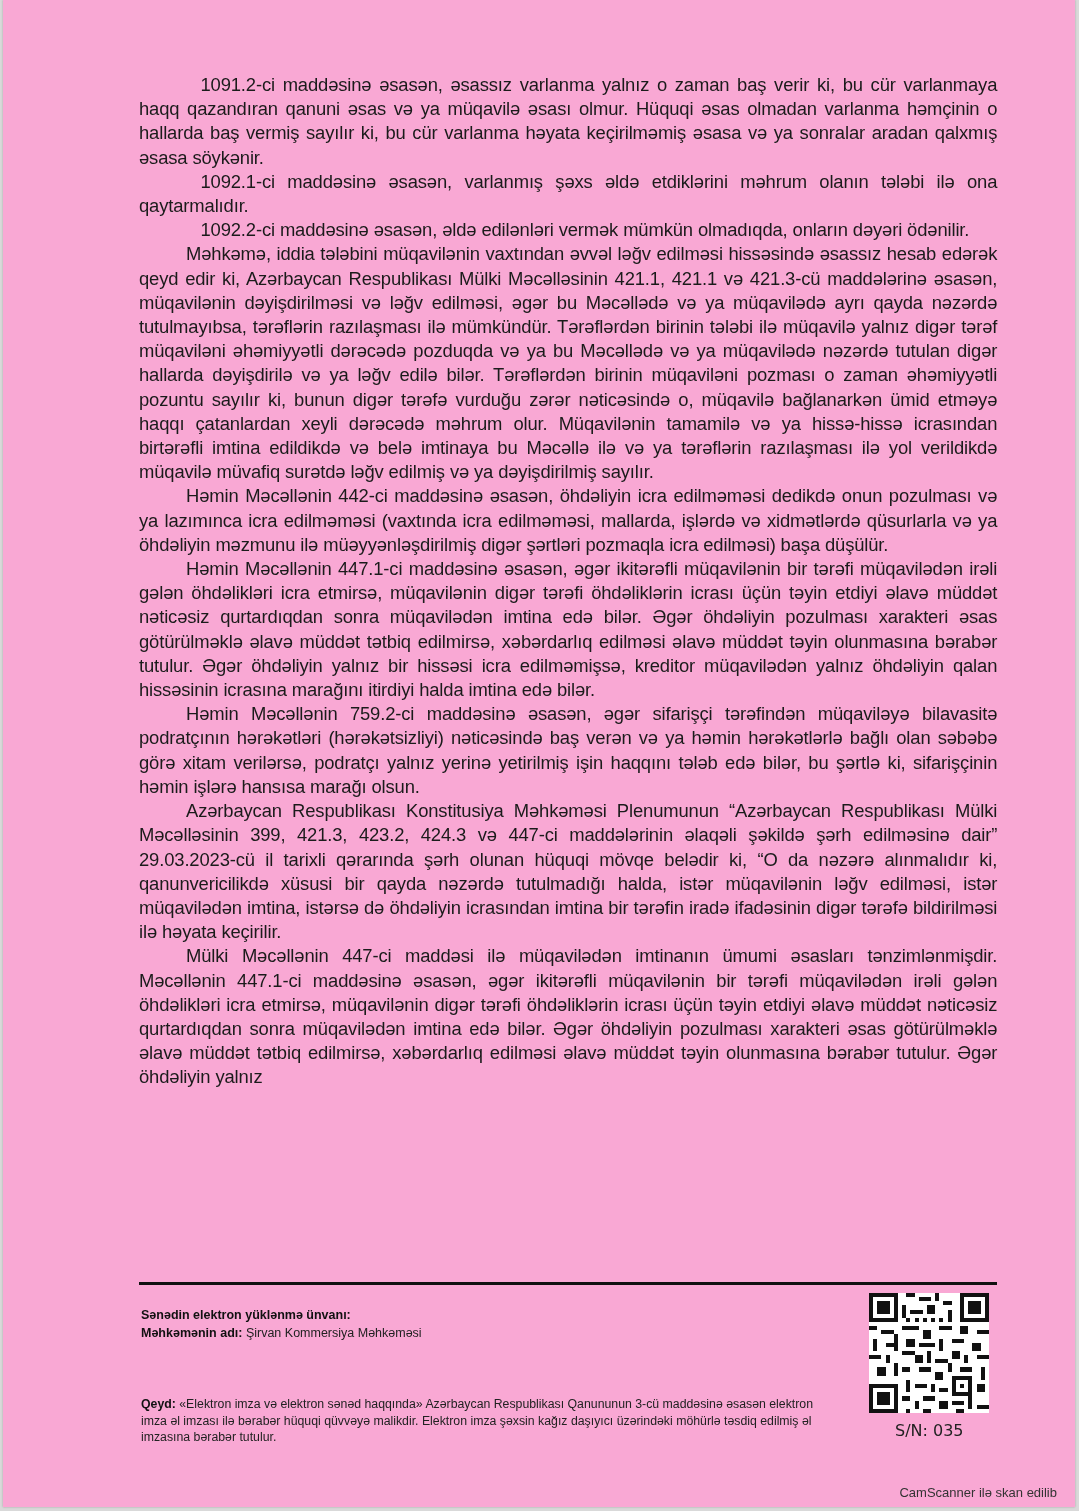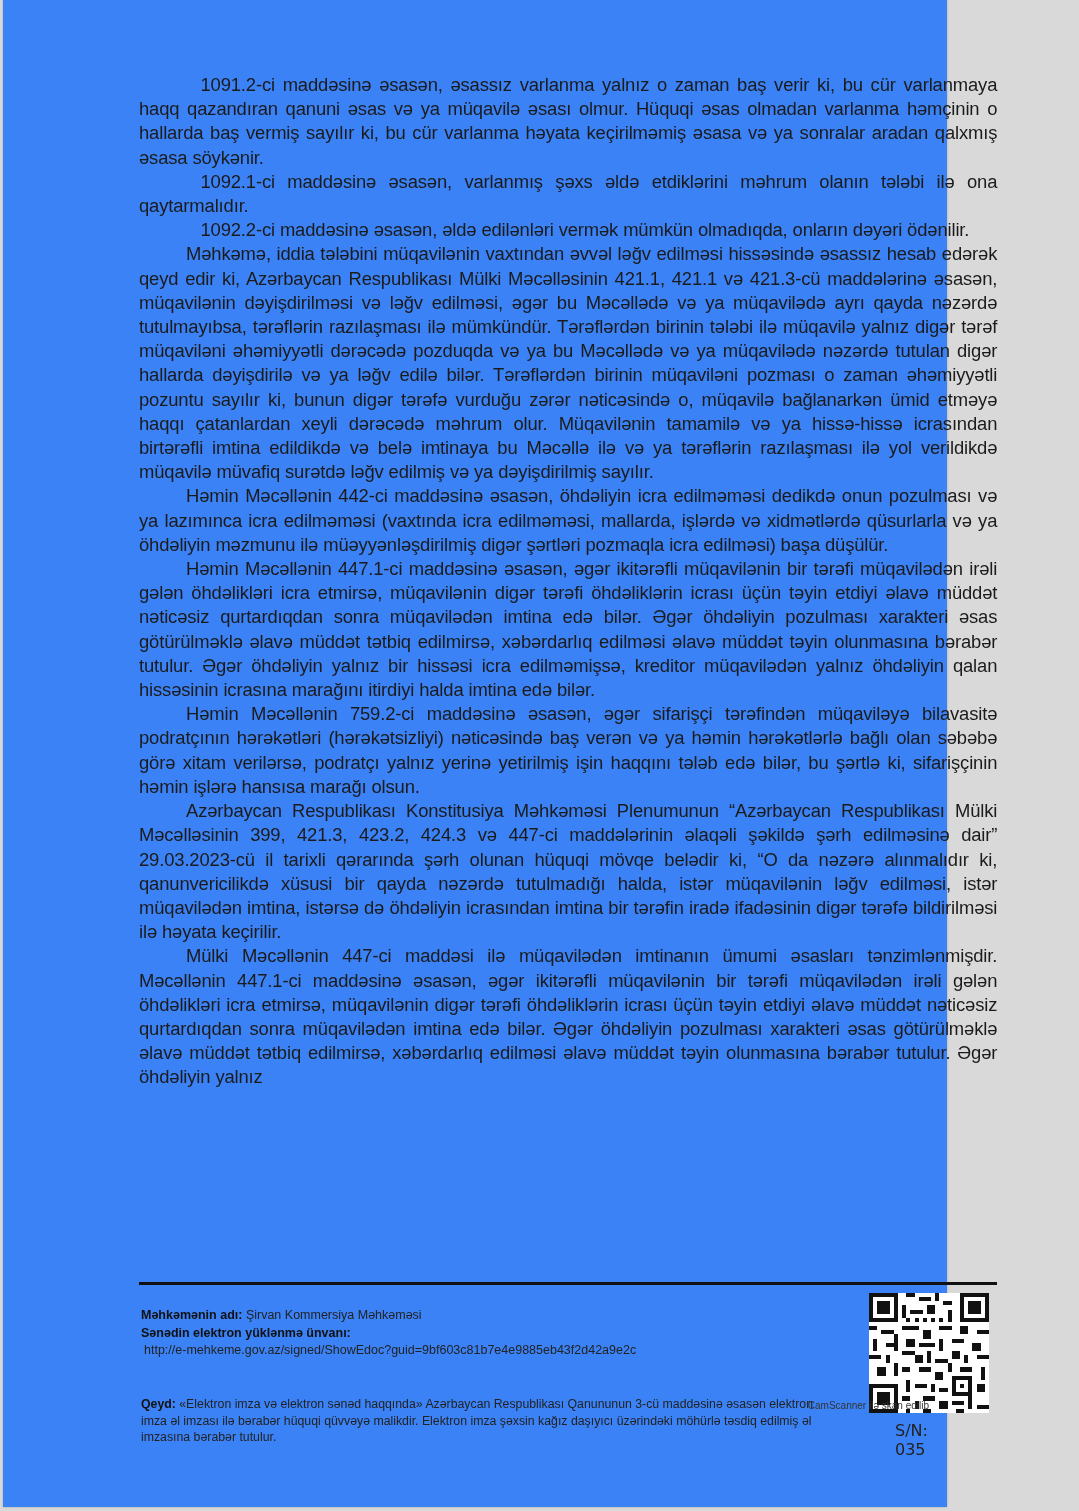--- a/index.html
+++ b/index.html
@@ -3,22 +3,22 @@
   <meta charset="utf-8">
   <style>
     html, body { margin: 0; padding: 0; }
     body {
       width: 1079px; height: 1511px; overflow: hidden;
       background: #d9d9d9;
       font-family: "Liberation Sans", sans-serif;
       position: relative;
     }
     .page {
-      position: absolute; left: 3px; top: 0; width: 944px; height: 1507px;
-      background: #3b82f6;
+      position: absolute; left: 3px; top: 0; width: 1072px; height: 1507px;
+      background: #f9a8d4;
       box-shadow: 0 0 2px rgba(0,0,0,0.25);
     }
     .body-text {
       position: absolute; left: 136px; top: 73px; width: 858px;
       color: #1b1b1b;
       font-family: "Liberation Sans", sans-serif;
       font-size: 19.2px;
       line-height: 24.2px;
       letter-spacing: -0.15px;
     }
@@ -44,22 +44,22 @@
     }
     .note .q { font-weight: bold; color: #111; }
     .qr {
       position: absolute; left: 866px; top: 1293px; width: 120px; height: 120px;
     }
     .sn {
       position: absolute; left: 892px; top: 1421px;
       font-family: "DejaVu Sans", sans-serif; font-size: 16px; color: #222;
     }
     .cs {
-      position: absolute; right: 18px; top: 1400px;
-      font-family: "Liberation Sans", sans-serif; font-size: 10px; color: #333;
+      position: absolute; right: 18px; top: 1485px;
+      font-family: "Liberation Sans", sans-serif; font-size: 13px; color: #333;
     }
   </style>
 </head>
 <body>
 
 <div class="page">
 
   <div class="body-text">
     <p class="para deep-indent">1091.2-ci maddəsinə əsasən, əsassız varlanma yalnız o zaman baş verir ki, bu cür varlanmaya haqq qazandıran qanuni əsas və ya müqavilə əsası olmur. Hüquqi əsas olmadan varlanma həmçinin o hallarda baş vermiş sayılır ki, bu cür varlanma həyata keçirilməmiş əsasa və ya sonralar aradan qalxmış əsasa söykənir.</p>
     <p class="para deep-indent">1092.1-ci maddəsinə əsasən, varlanmış şəxs əldə etdiklərini məhrum olanın tələbi ilə ona qaytarmalıdır.</p>
@@ -69,27 +69,26 @@
     <p class="para">Həmin Məcəllənin 447.1-ci maddəsinə əsasən, əgər ikitərəfli müqavilənin bir tərəfi müqavilədən irəli gələn öhdəlikləri icra etmirsə, müqavilənin digər tərəfi öhdəliklərin icrası üçün təyin etdiyi əlavə müddət nəticəsiz qurtardıqdan sonra müqavilədən imtina edə bilər. Əgər öhdəliyin pozulması xarakteri əsas götürülməklə əlavə müddət tətbiq edilmirsə, xəbərdarlıq edilməsi əlavə müddət təyin olunmasına bərabər tutulur. Əgər öhdəliyin yalnız bir hissəsi icra edilməmişsə, kreditor müqavilədən yalnız öhdəliyin qalan hissəsinin icrasına marağını itirdiyi halda imtina edə bilər.</p>
     <p class="para">Həmin Məcəllənin 759.2-ci maddəsinə əsasən, əgər sifarişçi tərəfindən müqaviləyə bilavasitə podratçının hərəkətləri (hərəkətsizliyi) nəticəsində baş verən və ya həmin hərəkətlərlə bağlı olan səbəbə görə xitam verilərsə, podratçı yalnız yerinə yetirilmiş işin haqqını tələb edə bilər, bu şərtlə ki, sifarişçinin həmin işlərə hansısa marağı olsun.</p>
     <p class="para">Azərbaycan Respublikası Konstitusiya Məhkəməsi Plenumunun “Azərbaycan Respublikası Mülki Məcəlləsinin 399, 421.3, 423.2, 424.3 və 447-ci maddələrinin əlaqəli şəkildə şərh edilməsinə dair” 29.03.2023-cü il tarixli qərarında şərh olunan hüquqi mövqe belədir ki, “O da nəzərə alınmalıdır ki, qanunvericilikdə xüsusi bir qayda nəzərdə tutulmadığı halda, istər müqavilənin ləğv edilməsi, istər müqavilədən imtina, istərsə də öhdəliyin icrasından imtina bir tərəfin iradə ifadəsinin digər tərəfə bildirilməsi ilə həyata keçirilir.</p>
     <p class="para">Mülki Məcəllənin 447-ci maddəsi ilə müqavilədən imtinanın ümumi əsasları tənzimlənmişdir. Məcəllənin 447.1-ci maddəsinə əsasən, əgər ikitərəfli müqavilənin bir tərəfi müqavilədən irəli gələn öhdəlikləri icra etmirsə, müqavilənin digər tərəfi öhdəliklərin icrası üçün təyin etdiyi əlavə müddət nəticəsiz qurtardıqdan sonra müqavilədən imtina edə bilər. Əgər öhdəliyin pozulması xarakteri əsas götürülməklə əlavə müddət tətbiq edilmirsə, xəbərdarlıq edilməsi əlavə müddət təyin olunmasına bərabər tutulur. Əgər öhdəliyin yalnız</p>
   </div>
 
   <div class="rule"></div>
 
   <div class="sig">
     <div class="row">
+      <b>Sənədin elektron yüklənmə ünvanı:</b>
+    </div>
+    <div class="row">
       <b>Məhkəmənin adı: </b>
       <span>Şirvan Kommersiya Məhkəməsi</span>
     </div>
-    <div class="row">
-      <b>Sənədin elektron yüklənmə ünvanı:</b>
-    </div>
-    <div class="row url">http://e-mehkeme.gov.az/signed/ShowEdoc?guid=9bf603c81b7e4e9885eb43f2d42a9e2c</div>
   </div>
 
   <div class="note">
     <span class="q">Qeyd:</span><span> «Elektron imza və elektron sənəd haqqında» Azərbaycan Respublikası Qanununun 3-cü maddəsinə əsasən elektron imza əl imzası ilə bərabər hüquqi qüvvəyə malikdir. Elektron imza şəxsin kağız daşıyıcı üzərindəki möhürlə təsdiq edilmiş əl imzasına bərabər tutulur.</span>
   </div>
 
   <div class="qr">
     <svg width="120" height="120" viewBox="0 0 29 29" shape-rendering="crispEdges">
       <rect width="29" height="29" fill="#fff"></rect>
       <g fill="#111">

